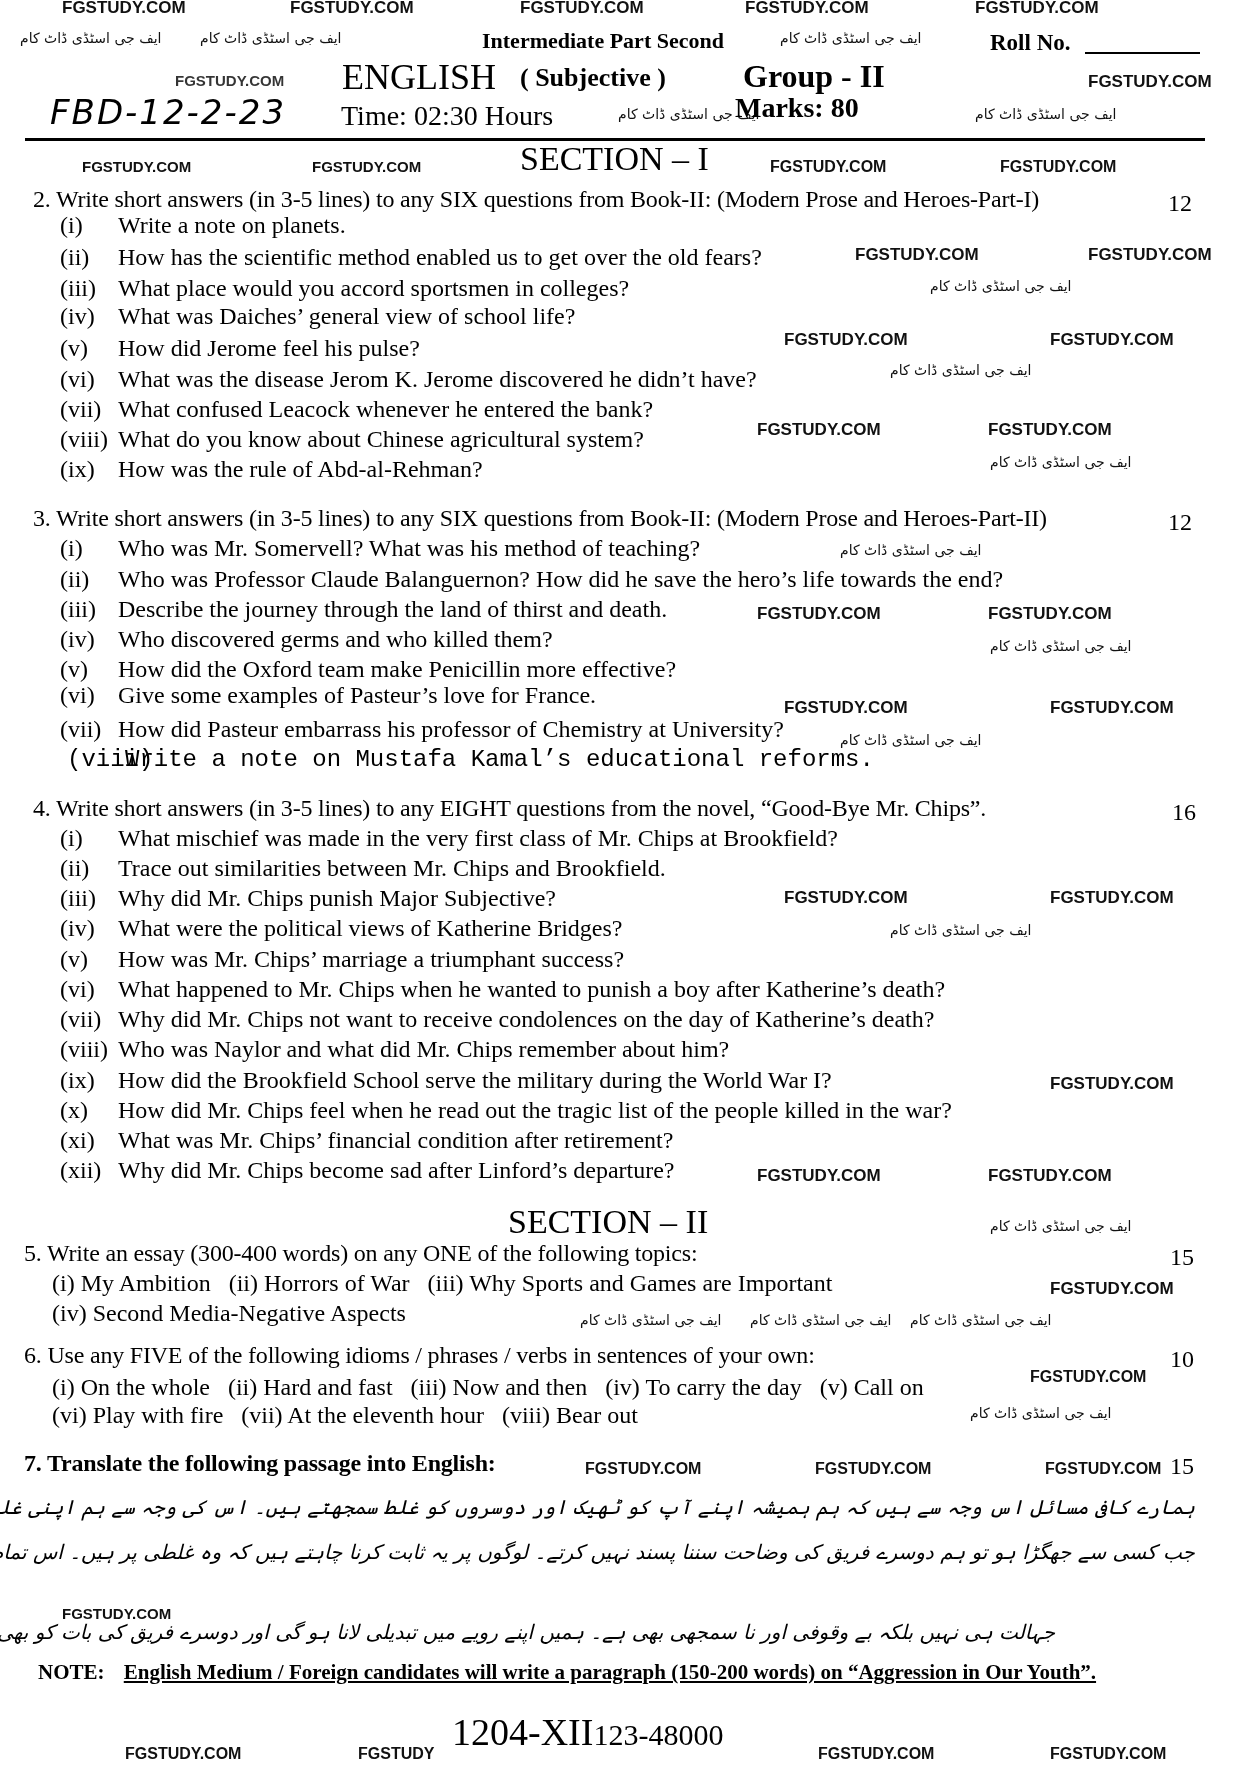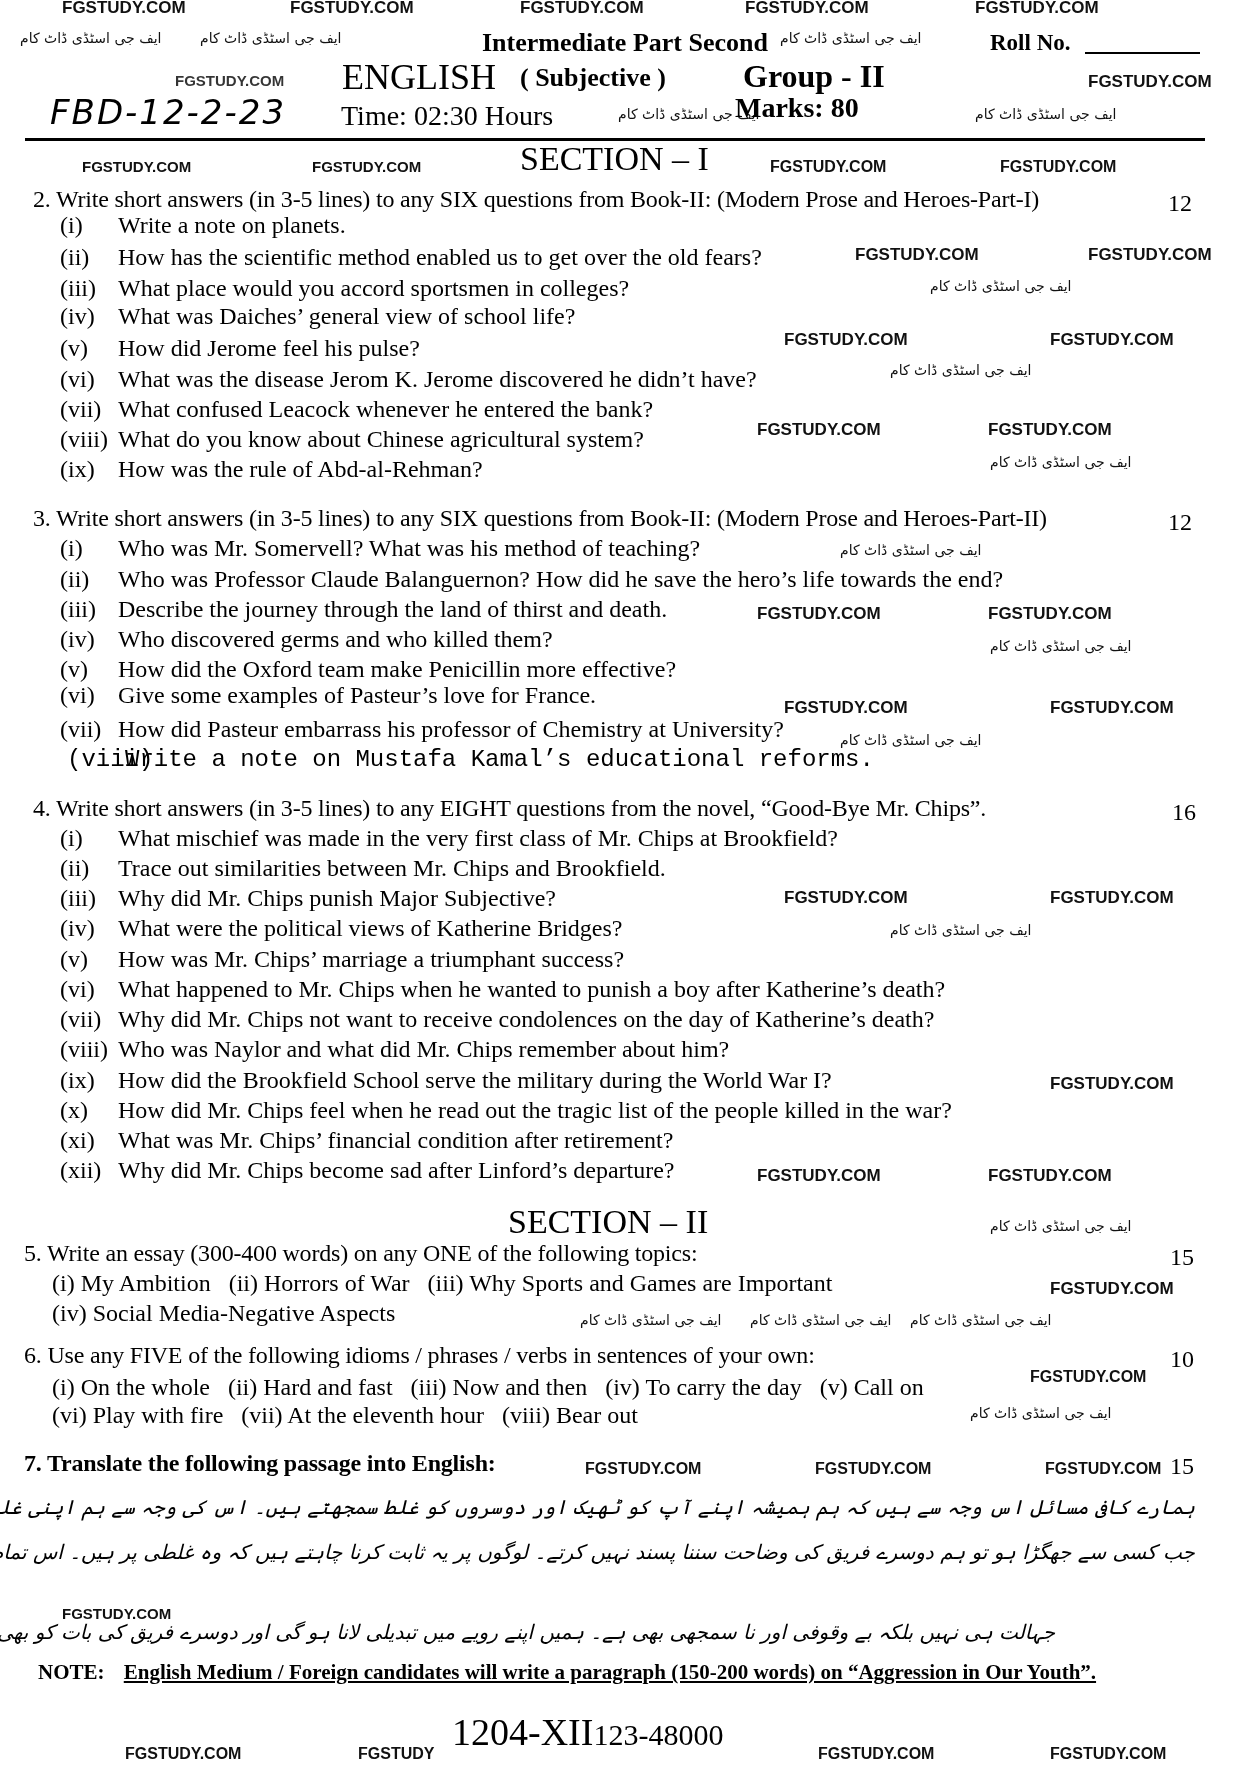--- a/index.html
+++ b/index.html
@@ -25,21 +25,21 @@
 <body>
 
 <div class="abs wm" style="left:62px;top:-2px;">FGSTUDY.COM</div>
 <div class="abs wm" style="left:290px;top:-2px;">FGSTUDY.COM</div>
 <div class="abs wm" style="left:520px;top:-2px;">FGSTUDY.COM</div>
 <div class="abs wm" style="left:745px;top:-2px;">FGSTUDY.COM</div>
 <div class="abs wm" style="left:975px;top:-2px;">FGSTUDY.COM</div>
 
 <div class="abs urdu" style="left:20px;top:30px;">ایف جی اسٹڈی ڈاٹ کام</div>
 <div class="abs urdu" style="left:200px;top:30px;">ایف جی اسٹڈی ڈاٹ کام</div>
-<div class="abs hdr-serif" style="left:482px;top:28px;font-size:26px;">Intermediate Part Second</div>
+<div class="abs hdr-serif" style="left:482px;top:28px;font-size:22px;">Intermediate Part Second</div>
 <div class="abs urdu" style="left:780px;top:30px;">ایف جی اسٹڈی ڈاٹ کام</div>
 <div class="abs hdr-serif" style="left:990px;top:30px;font-size:23px;">Roll No.</div>
 <div class="abs" style="left:1085px;top:52px;width:115px;height:2px;background:#000;"></div>
 
 <div class="abs wm" style="left:175px;top:72px;font-size:15px;opacity:0.85;">FGSTUDY.COM</div>
 <div class="abs" style="left:342px;top:56px;font-size:36px;">ENGLISH</div>
 <div class="abs hdr-serif" style="left:520px;top:63px;font-size:26px;">( Subjective )</div>
 <div class="abs hdr-serif" style="left:743px;top:58px;font-size:32px;">Group - II</div>
 <div class="abs wm" style="left:1088px;top:72px;">FGSTUDY.COM</div>
 
@@ -126,21 +126,21 @@
 <div class="abs wm" style="left:988px;top:1166px;">FGSTUDY.COM</div>
 
 <div class="abs section-title" style="left:508px;top:1203px;">SECTION – II</div>
 <div class="abs urdu" style="left:990px;top:1218px;">ایف جی اسٹڈی ڈاٹ کام</div>
 
 <div class="abs q" style="left:24px;top:1240px;">
   <span>5.</span> <span>Write an essay (300-400 words) on any ONE of the following topics:</span>
 </div>
 <div class="abs marks" style="left:1170px;top:1244px;">15</div>
 <div class="abs item" style="left:52px;top:1270px;white-space:pre;">(i) My Ambition   (ii) Horrors of War   (iii) Why Sports and Games are Important</div>
-<div class="abs item" style="left:52px;top:1300px;">(iv) Social Media-Negative Aspects</div>
+<div class="abs item" style="left:52px;top:1300px;">(iv) Second Media-Negative Aspects</div>
 <div class="abs wm" style="left:1050px;top:1279px;">FGSTUDY.COM</div>
 <div class="abs urdu" style="left:580px;top:1312px;">ایف جی اسٹڈی ڈاٹ کام</div>
 <div class="abs urdu" style="left:750px;top:1312px;">ایف جی اسٹڈی ڈاٹ کام</div>
 <div class="abs urdu" style="left:910px;top:1312px;">ایف جی اسٹڈی ڈاٹ کام</div>
 
 <div class="abs q" style="left:24px;top:1342px;">
   <span>6.</span> <span>Use any FIVE of the following idioms / phrases / verbs in sentences of your own:</span>
 </div>
 <div class="abs marks" style="left:1170px;top:1346px;">10</div>
 <div class="abs item" style="left:52px;top:1374px;white-space:pre;">(i) On the whole   (ii) Hard and fast   (iii) Now and then   (iv) To carry the day   (v) Call on</div>

